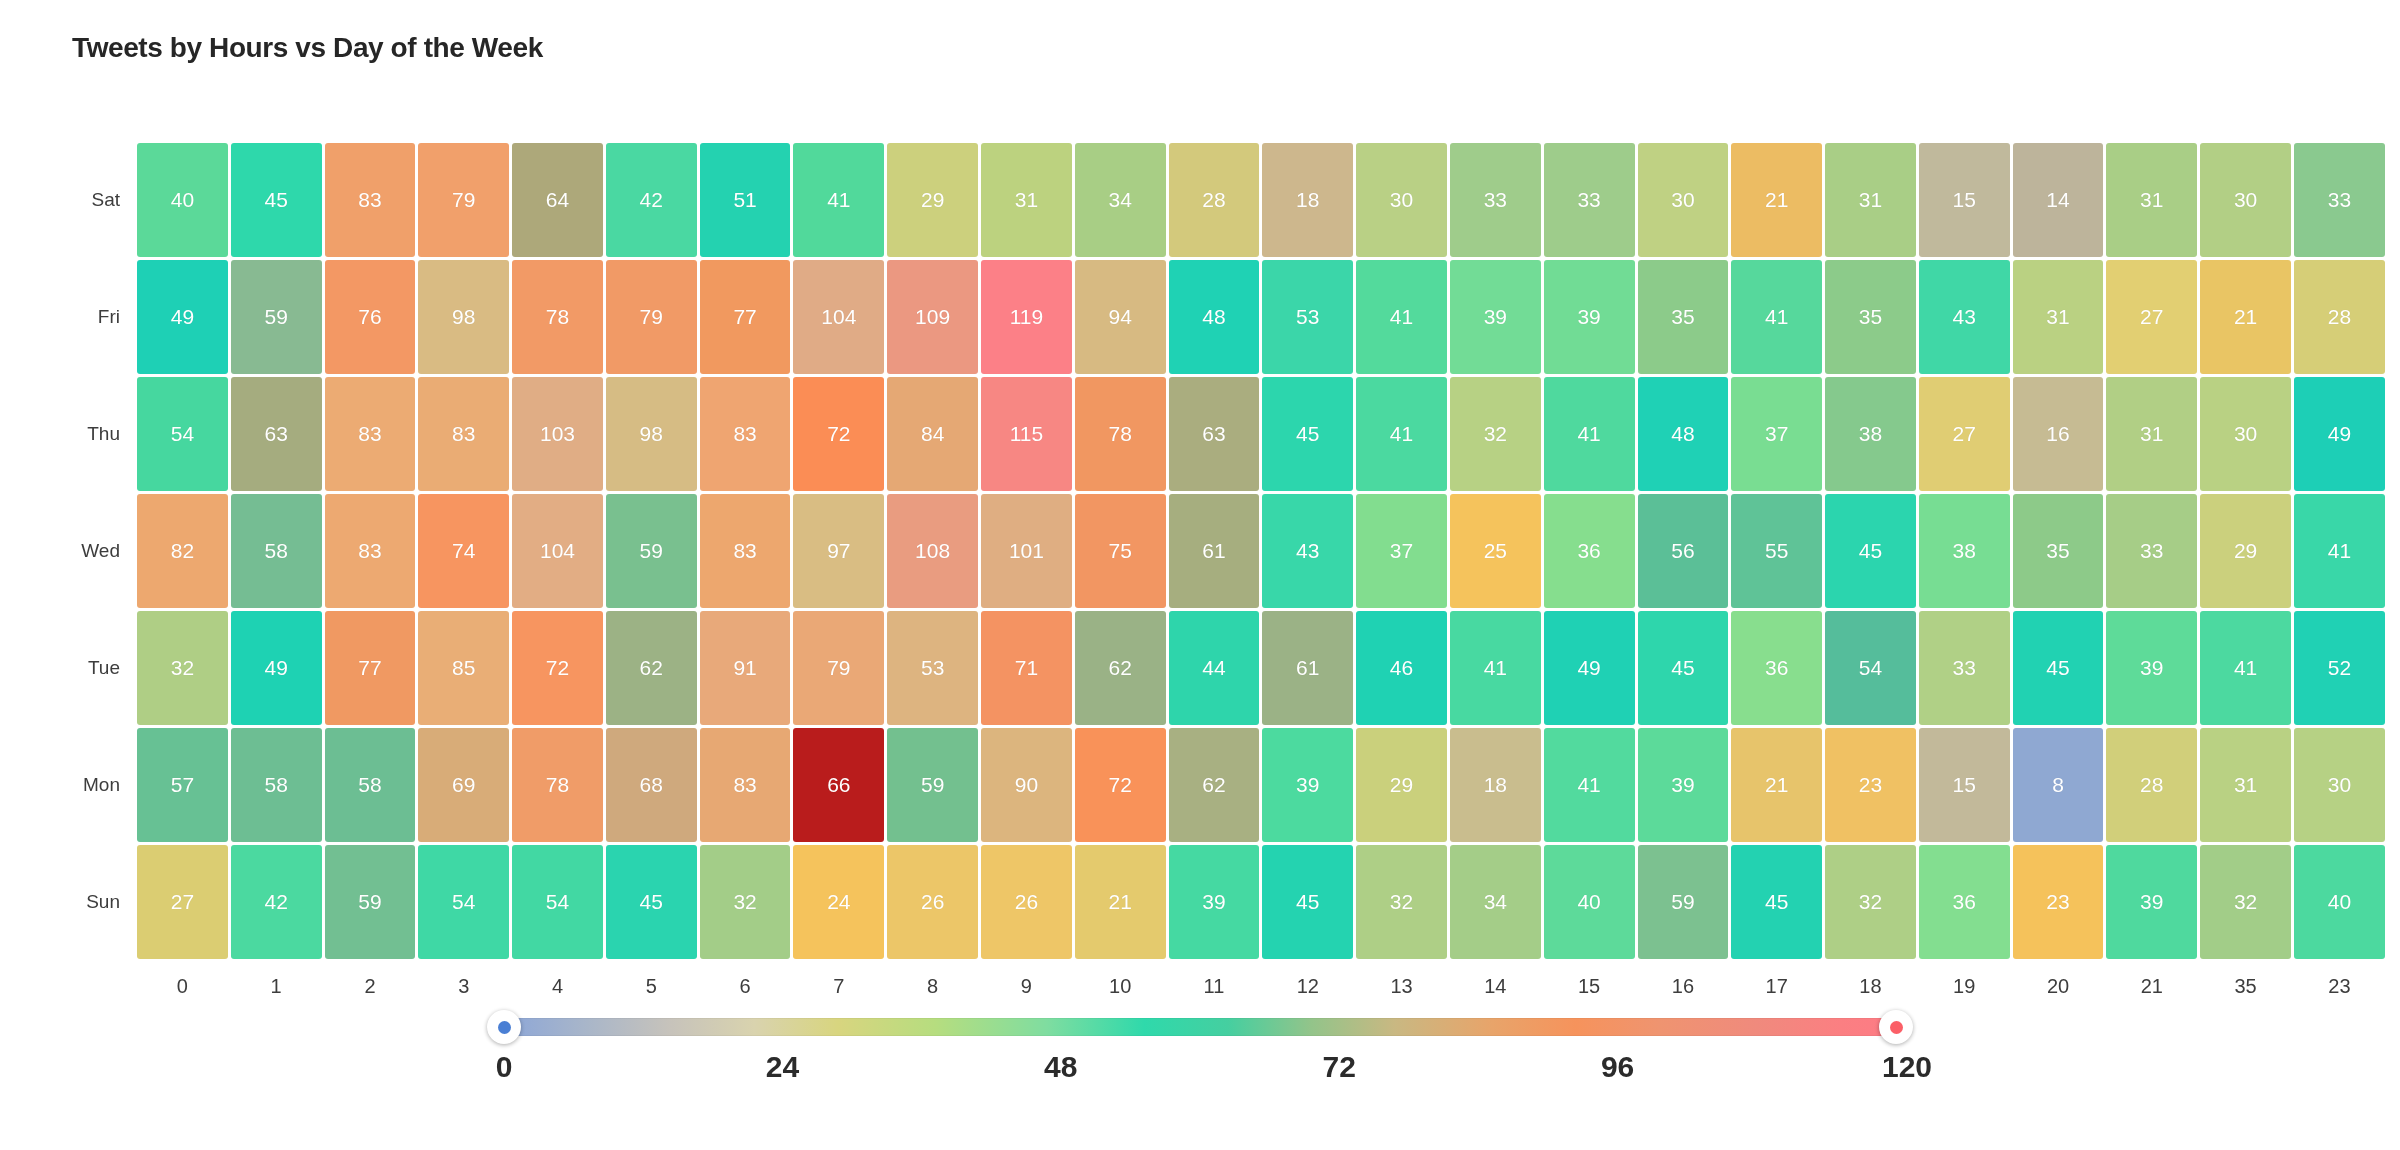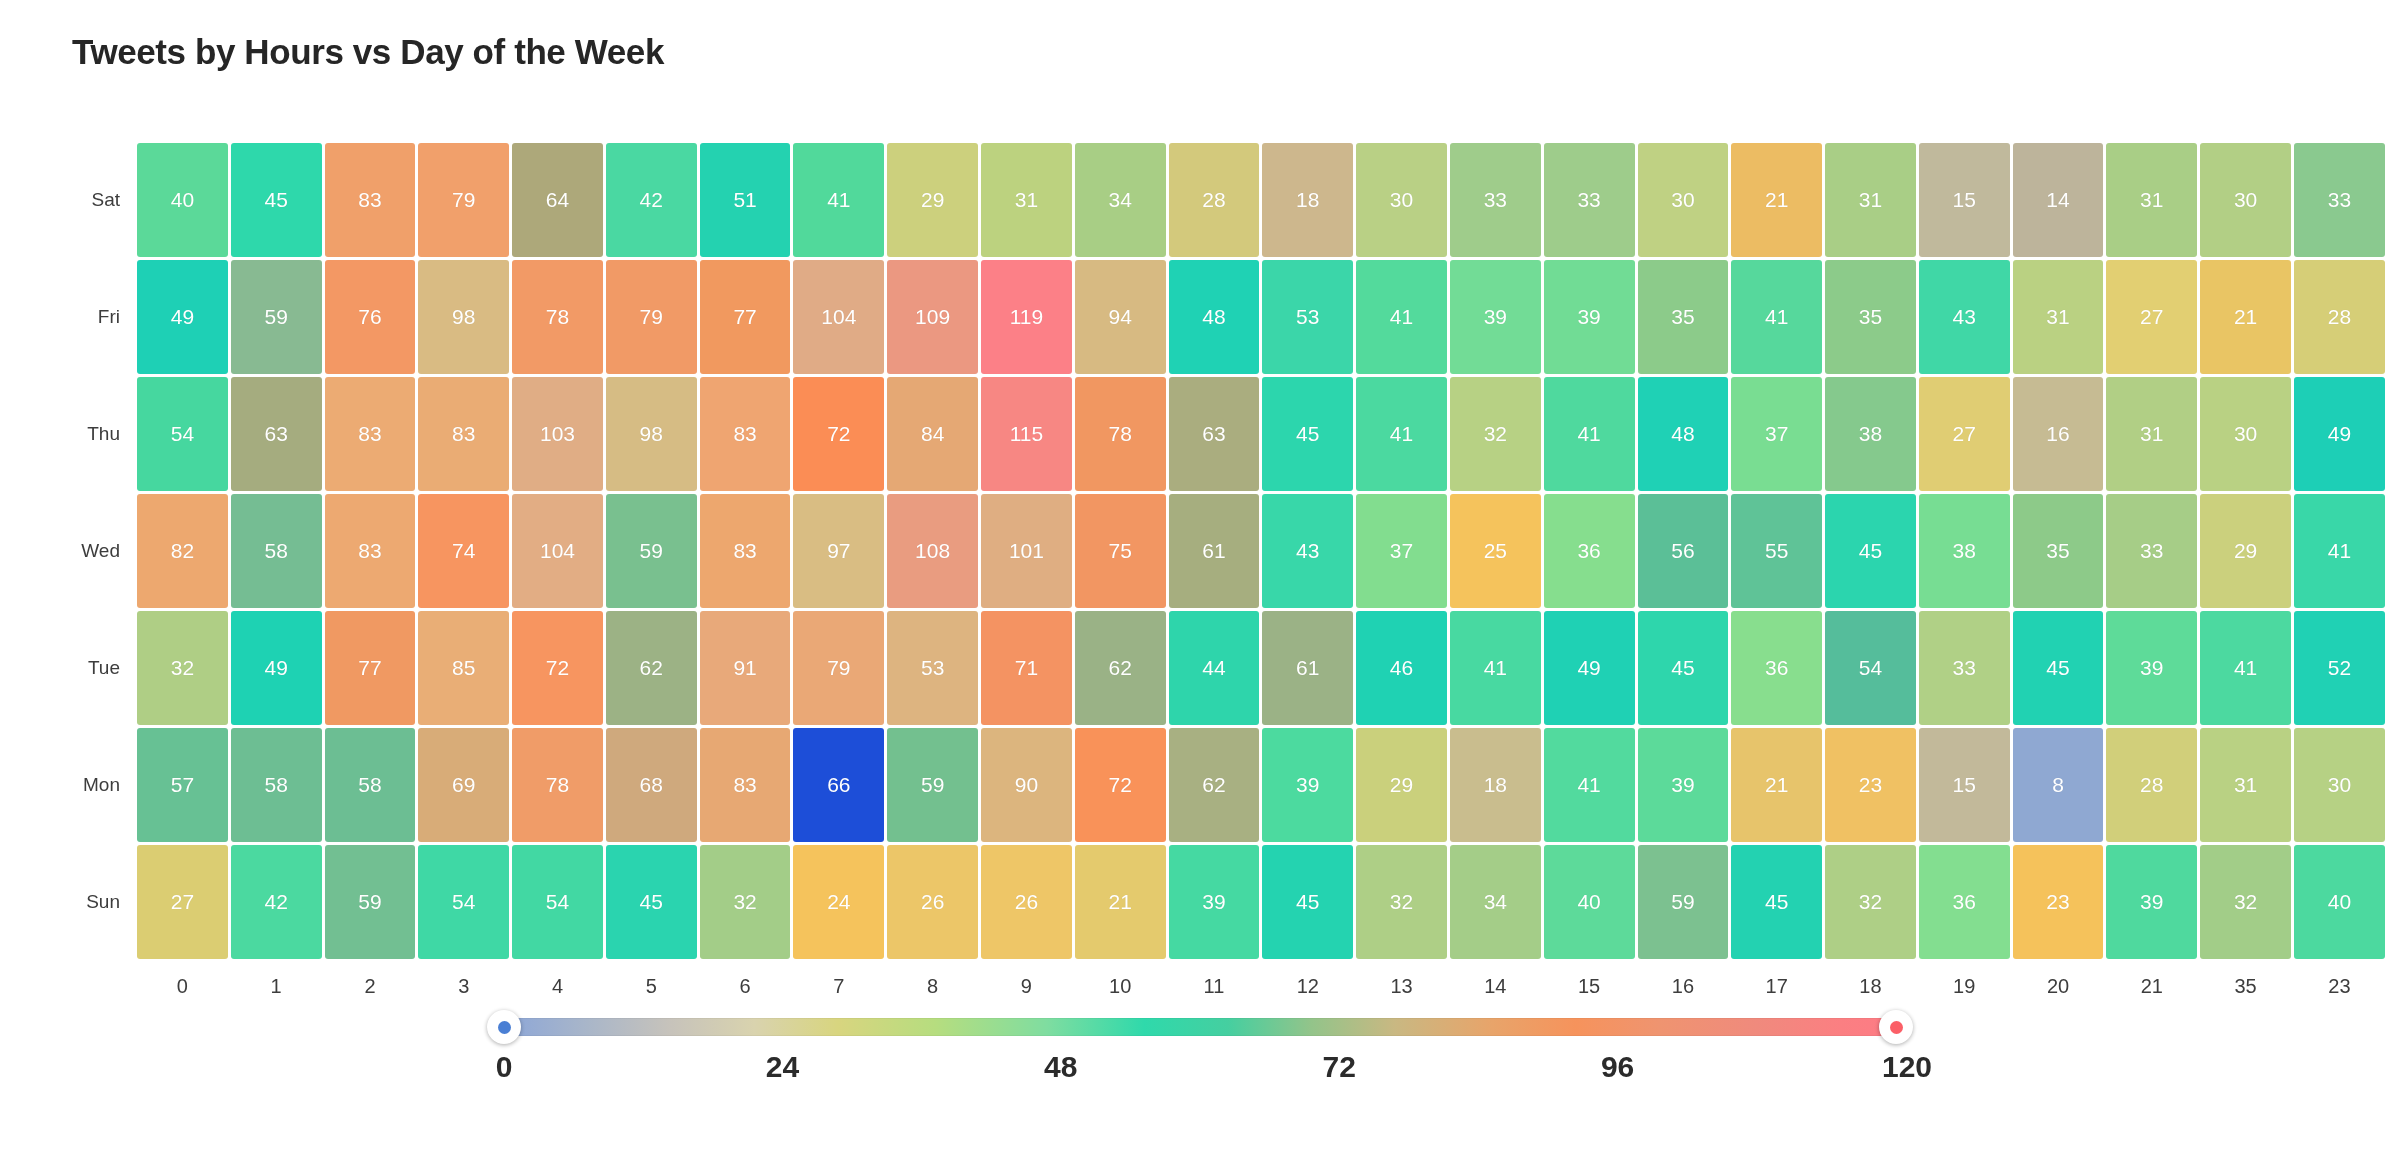--- a/index.html
+++ b/index.html
@@ -17,21 +17,21 @@
   .page {
     position: relative;
     width: 2400px;
     height: 1150px;
     box-sizing: border-box;
   }
   .chart-title {
     position: absolute;
     left: 72px;
     top: 32px;
-    font-size: 35px;
+    font-size: 28px;
     font-weight: bold;
     letter-spacing: -0.4px;
     color: #262626;
     white-space: nowrap;
   }
   .heatmap-wrap {
     position: absolute;
     left: 0;
     top: 140px;
     width: 2191px;
@@ -302,21 +302,21 @@
           </tr>
           <tr>
             <td class="rowlabel">Mon</td>
             <td class="cell" style="background: rgb(103, 193, 148);">57</td>
             <td class="cell" style="background: rgb(109, 190, 147);">58</td>
             <td class="cell" style="background: rgb(108, 190, 147);">58</td>
             <td class="cell" style="background: rgb(216, 172, 120);">69</td>
             <td class="cell" style="background: rgb(240, 156, 104);">78</td>
             <td class="cell" style="background: rgb(207, 169, 125);">68</td>
             <td class="cell" style="background: rgb(231, 168, 115);">83</td>
-            <td class="cell" style="background: #1d4ed8; text-align: center;">66</td>
+            <td class="cell" style="background: #b91c1c; text-align: center;">66</td>
             <td class="cell" style="background: rgb(115, 192, 143);">59</td>
             <td class="cell" style="background: rgb(220, 181, 126);">90</td>
             <td class="cell" style="background: rgb(249, 146, 89);">72</td>
             <td class="cell" style="background: rgb(168, 176, 130);">62</td>
             <td class="cell" style="background: rgb(76, 218, 159);">39</td>
             <td class="cell" style="background: rgb(202, 208, 124);">29</td>
             <td class="cell" style="background: rgb(201, 189, 142);">18</td>
             <td class="cell" style="background: rgb(82, 218, 158);">41</td>
             <td class="cell" style="background: rgb(92, 218, 154);">39</td>
             <td class="cell" style="background: rgb(231, 196, 107);">21</td>

